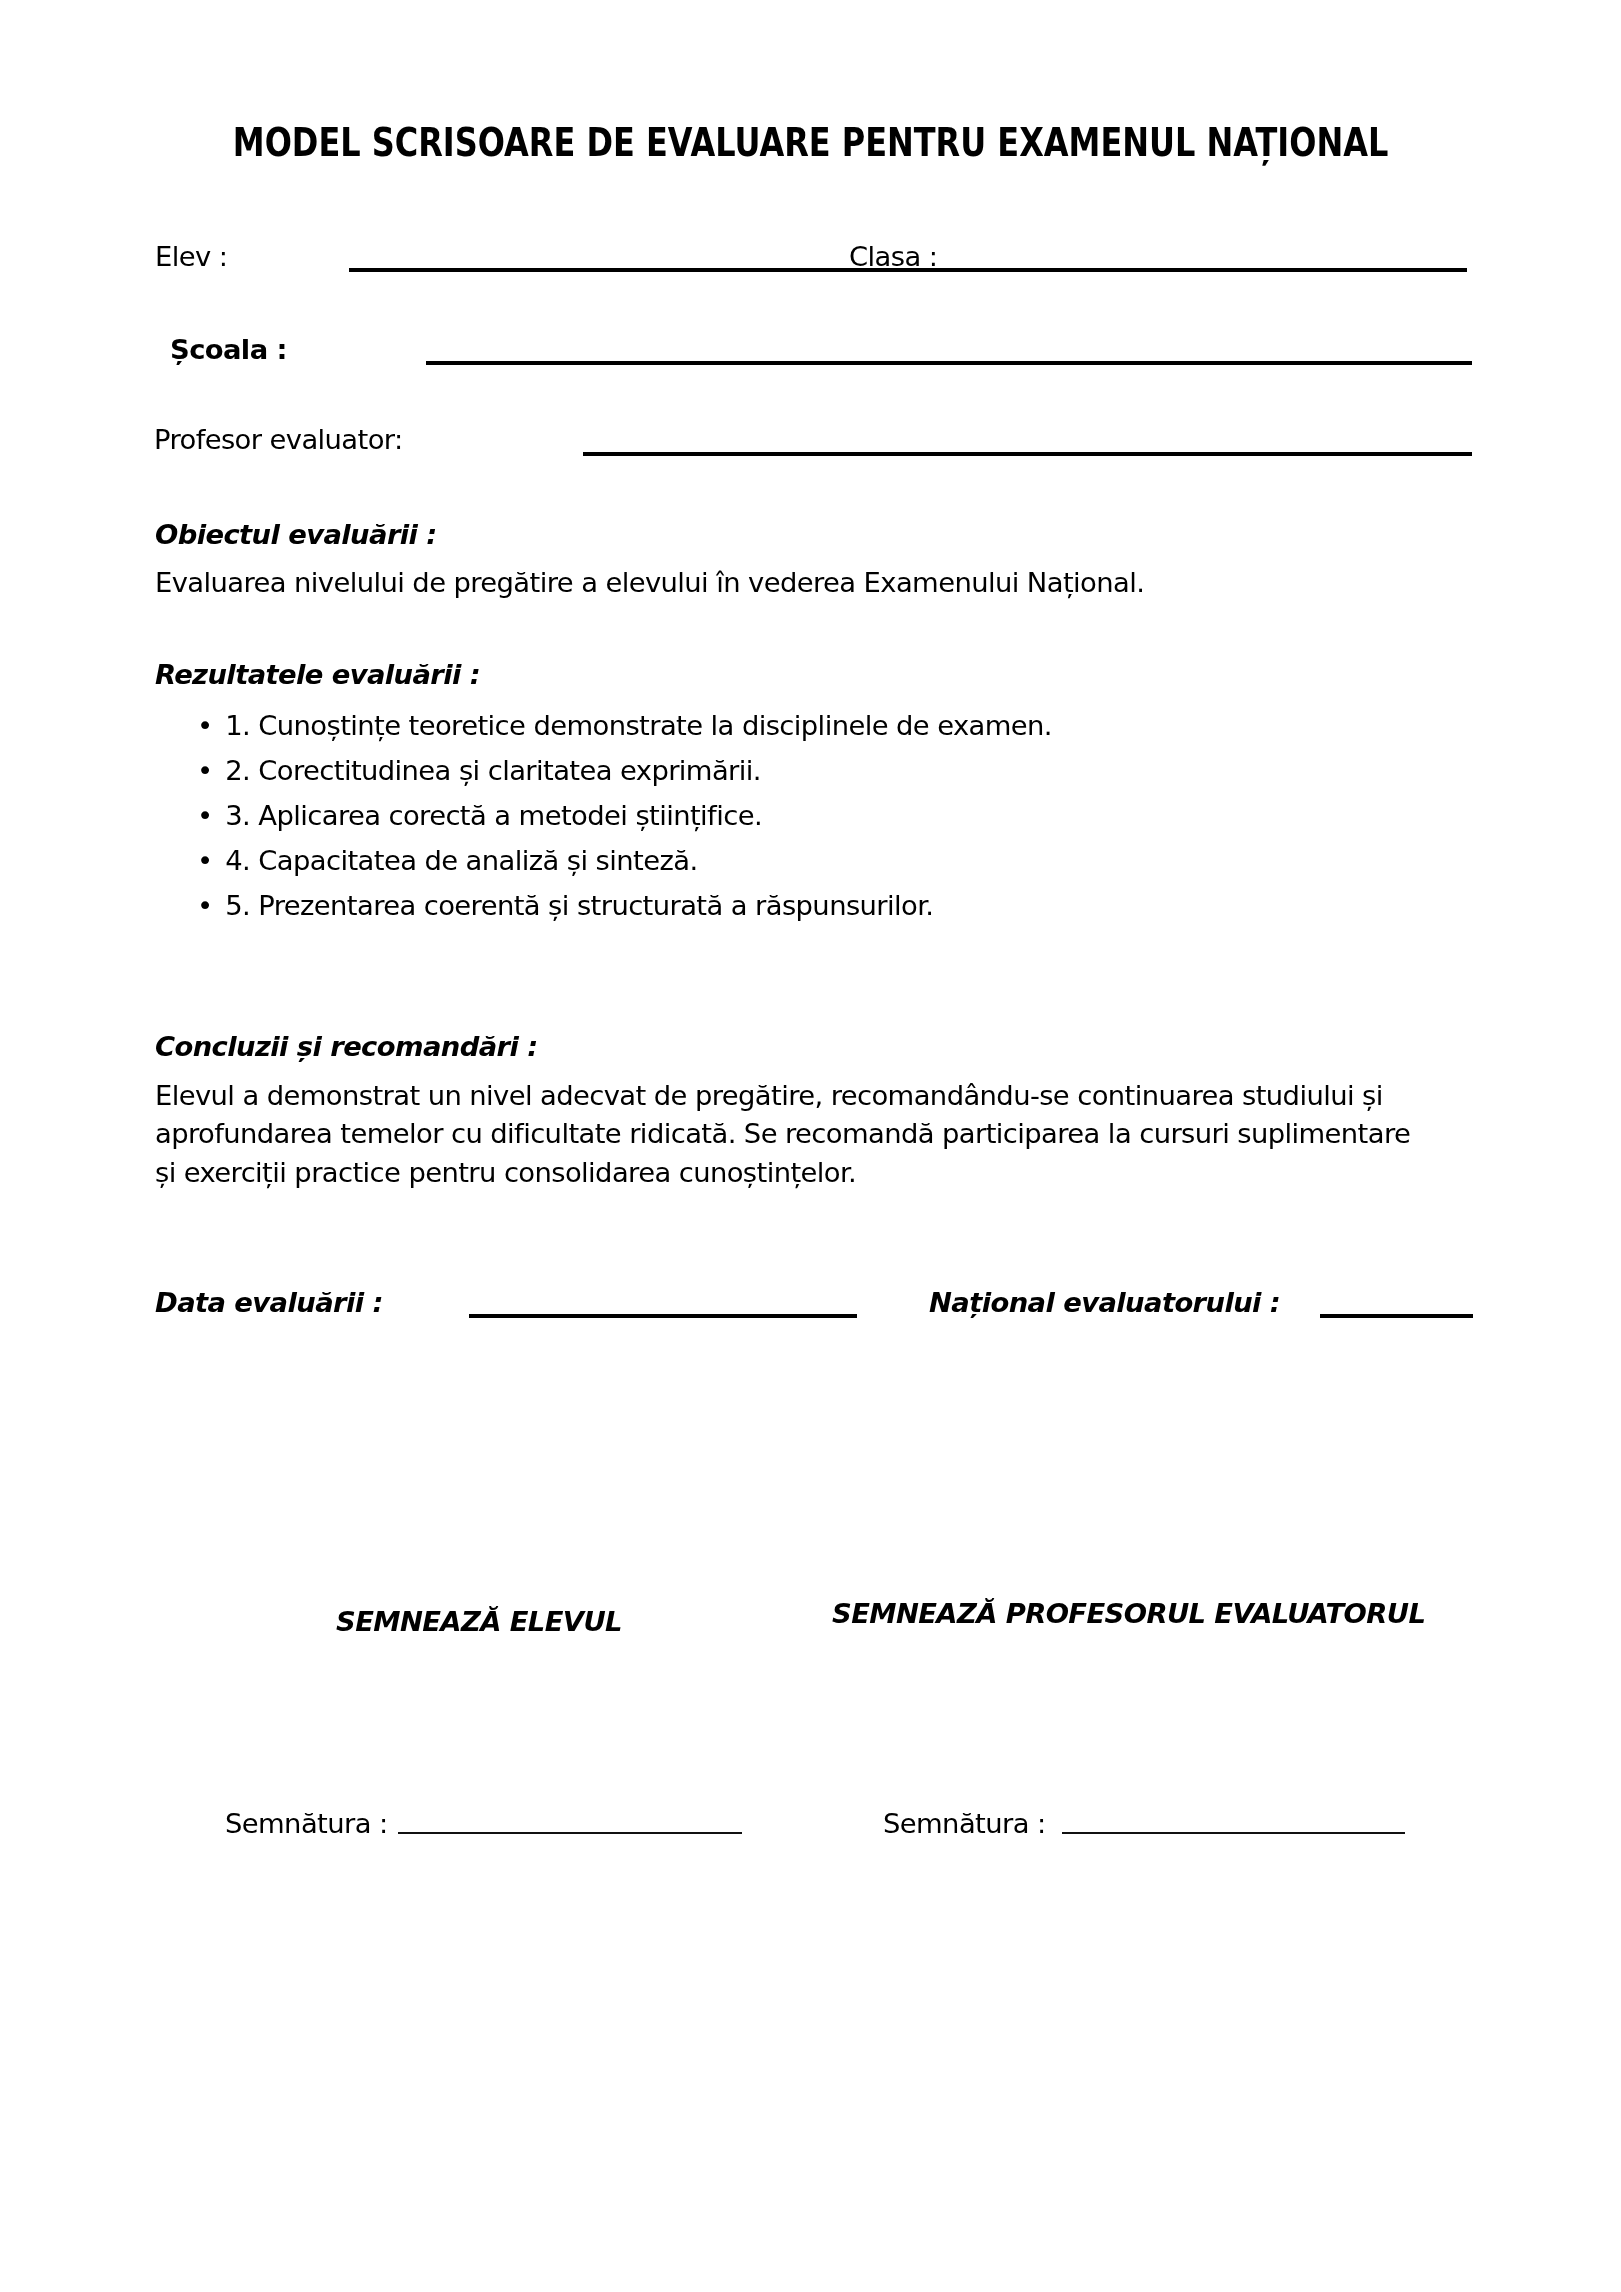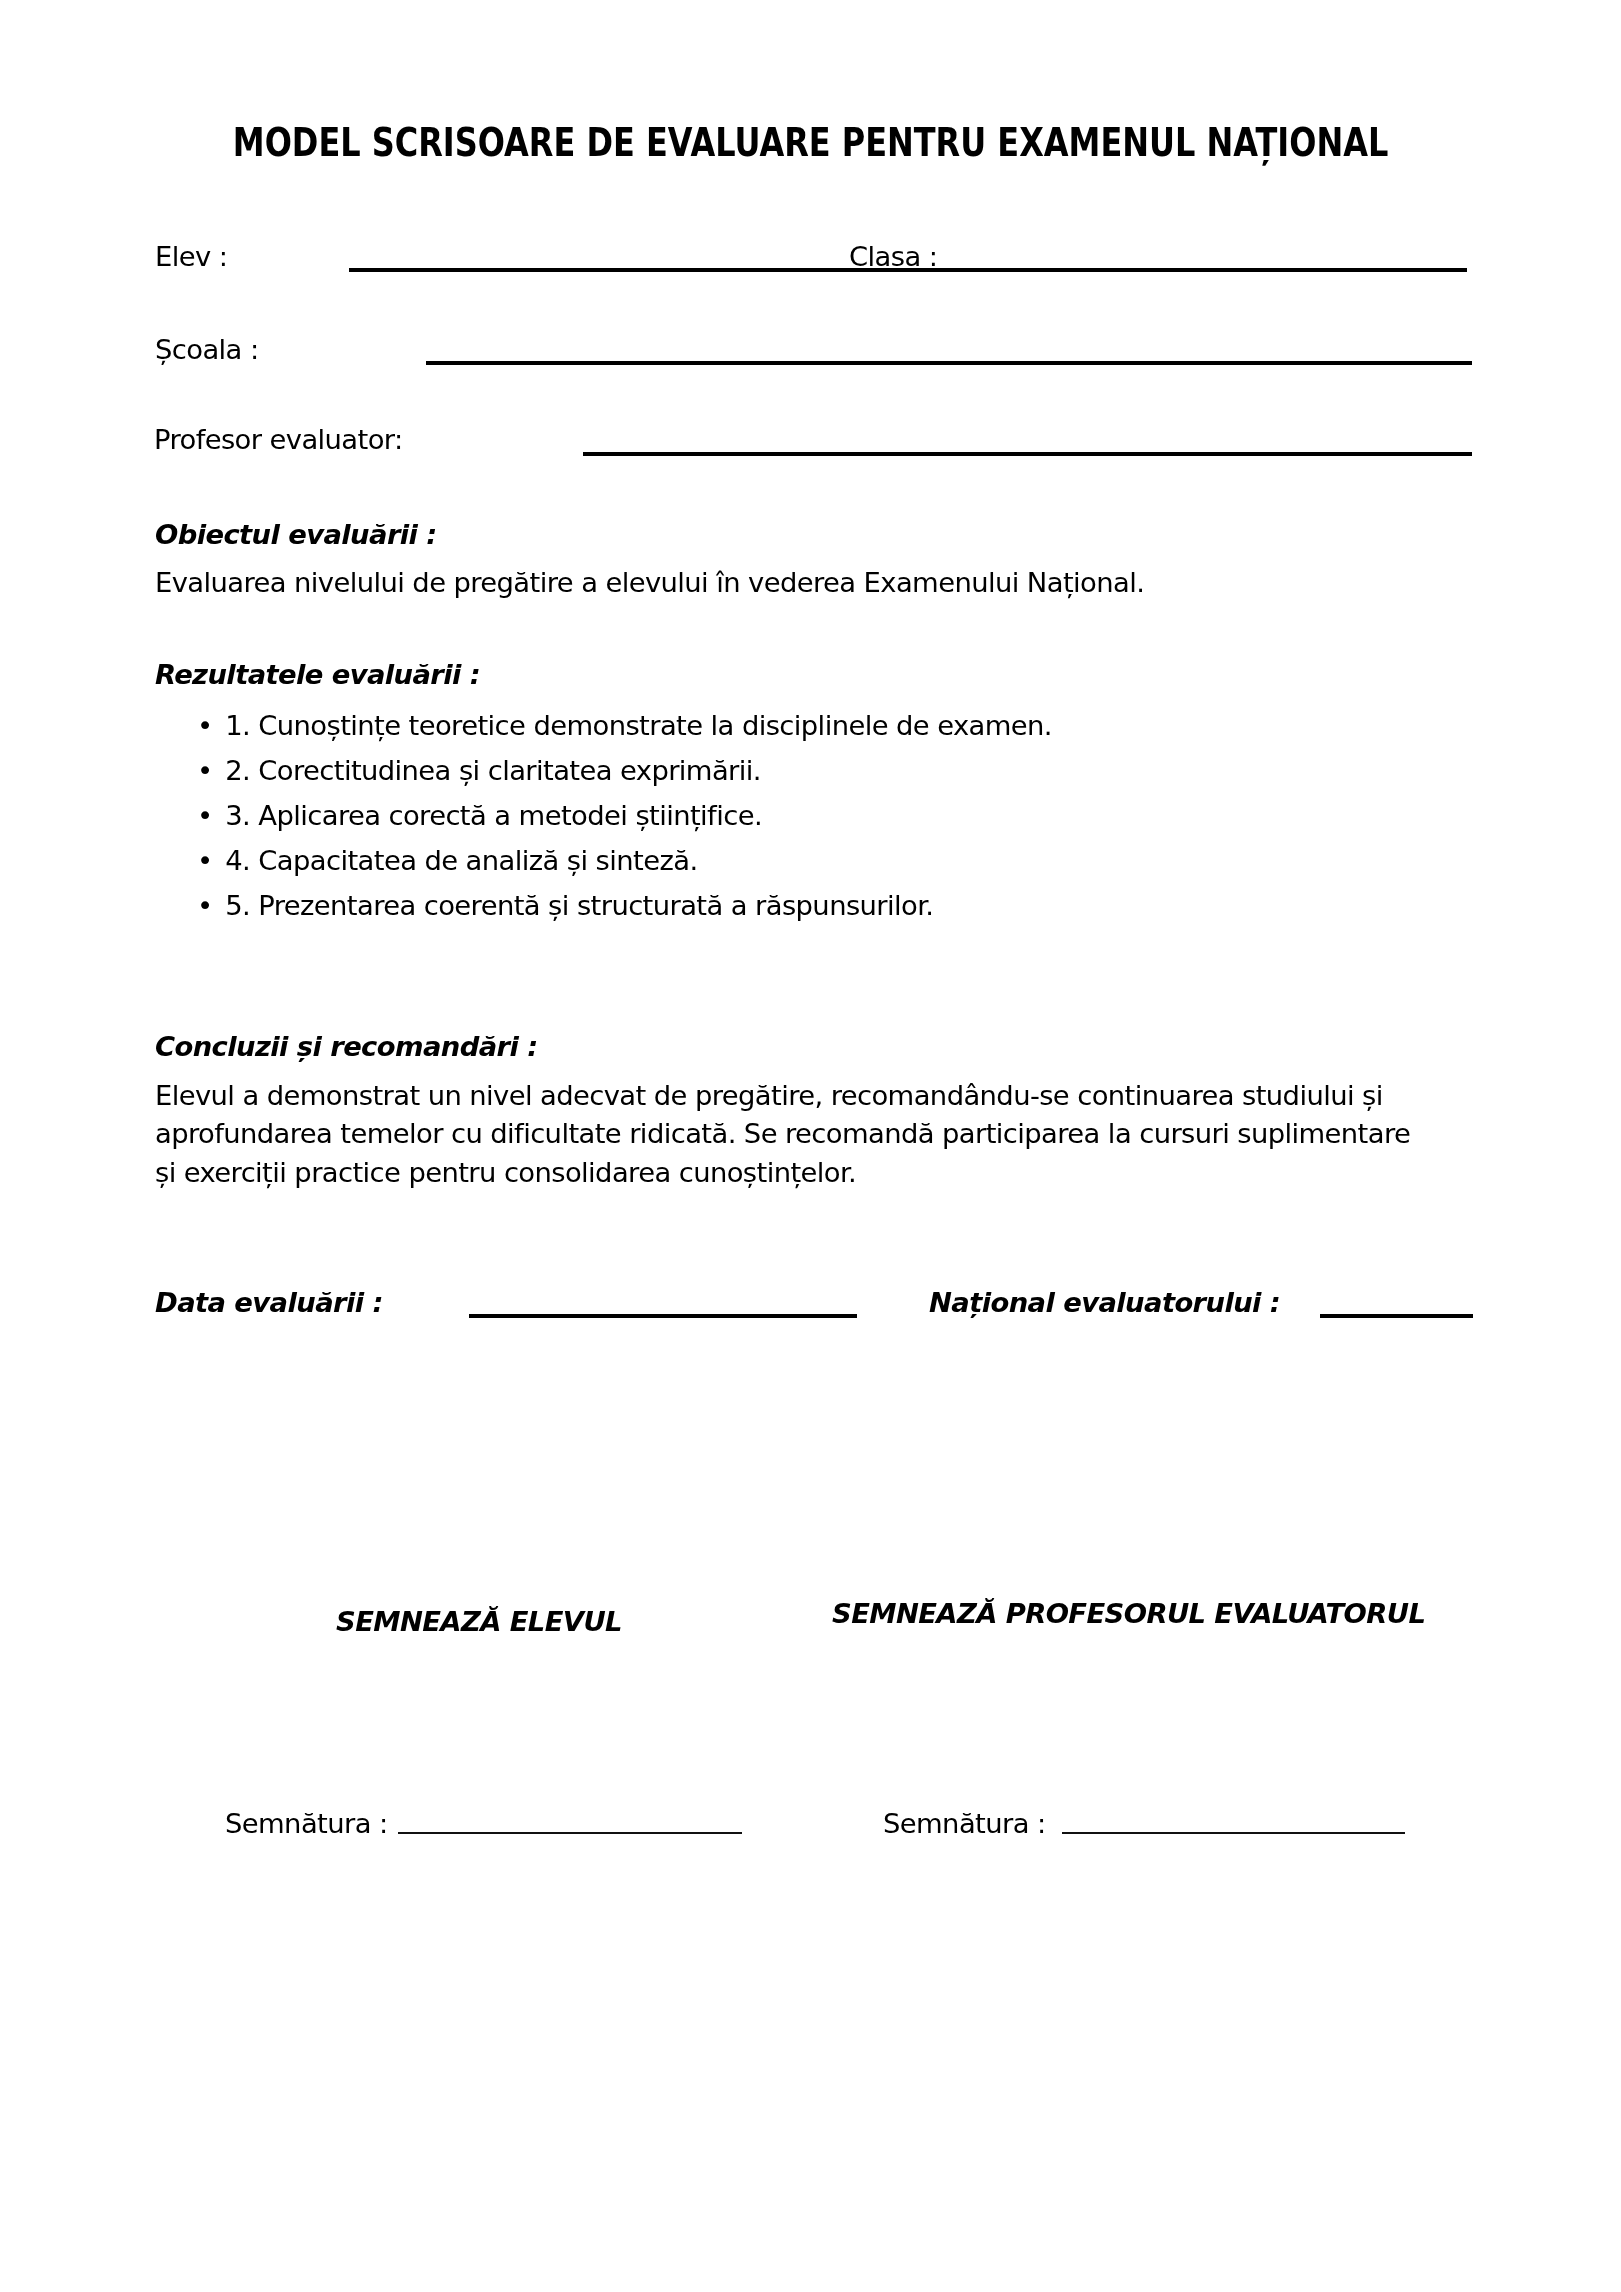--- a/index.html
+++ b/index.html
@@ -72,21 +72,21 @@
 <div class="page">
 
   <div class="doc-title">
     <span class="squeeze">MODEL SCRISOARE DE EVALUARE PENTRU EXAMENUL NAȚIONAL</span>
   </div>
 
   <div class="abs body-text" style="left:155px; top:241px;">Elev :</div>
   <div class="abs body-text" style="left:849px; top:241px;">Clasa :</div>
   <div class="hline" style="left:349px; top:268px; width:1118px;"></div>
 
-  <div class="abs body-text" style="left:155px; top:334px;">Școala :</div>
+  <div class="abs body-text" style="left:170px; top:334px;font-weight:bold;">Școala :</div>
   <div class="hline" style="left:426px; top:361px; width:1046px;"></div>
 
   <div class="abs body-text" style="left:154px; top:424px;">Profesor evaluator:</div>
   <div class="hline" style="left:583px; top:452px; width:889px;"></div>
 
   <div class="abs body-text bold" style="left:155px; top:519px;">Obiectul evaluării :</div>
   <div class="abs body-text" style="left:155px; top:567px;">Evaluarea nivelului de pregătire a elevului în vederea Examenului Național.</div>
 
   <div class="abs body-text bold" style="left:155px; top:659px;">Rezultatele evaluării :</div>
 

